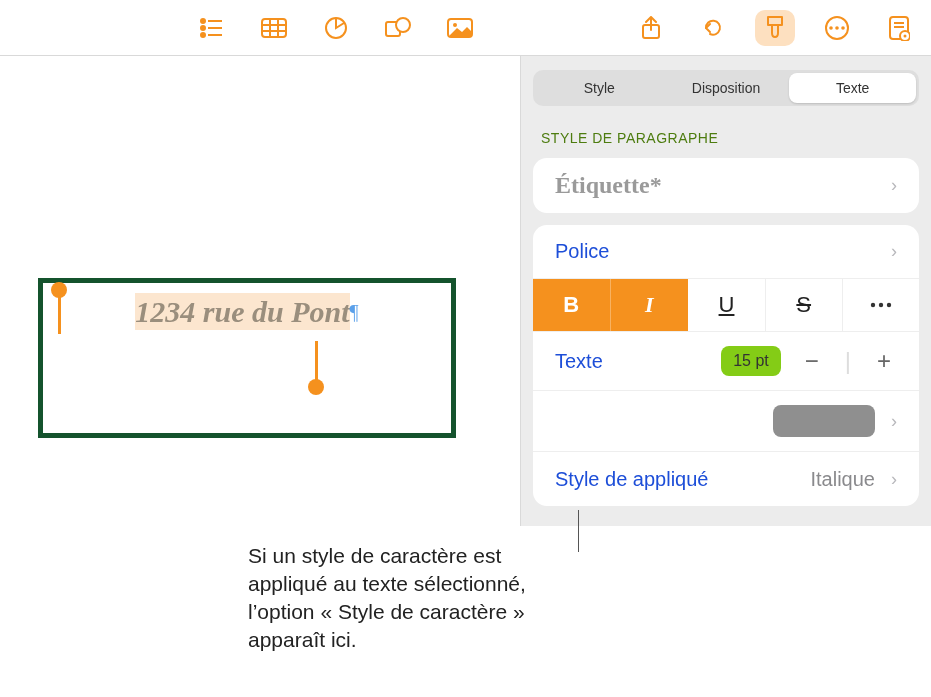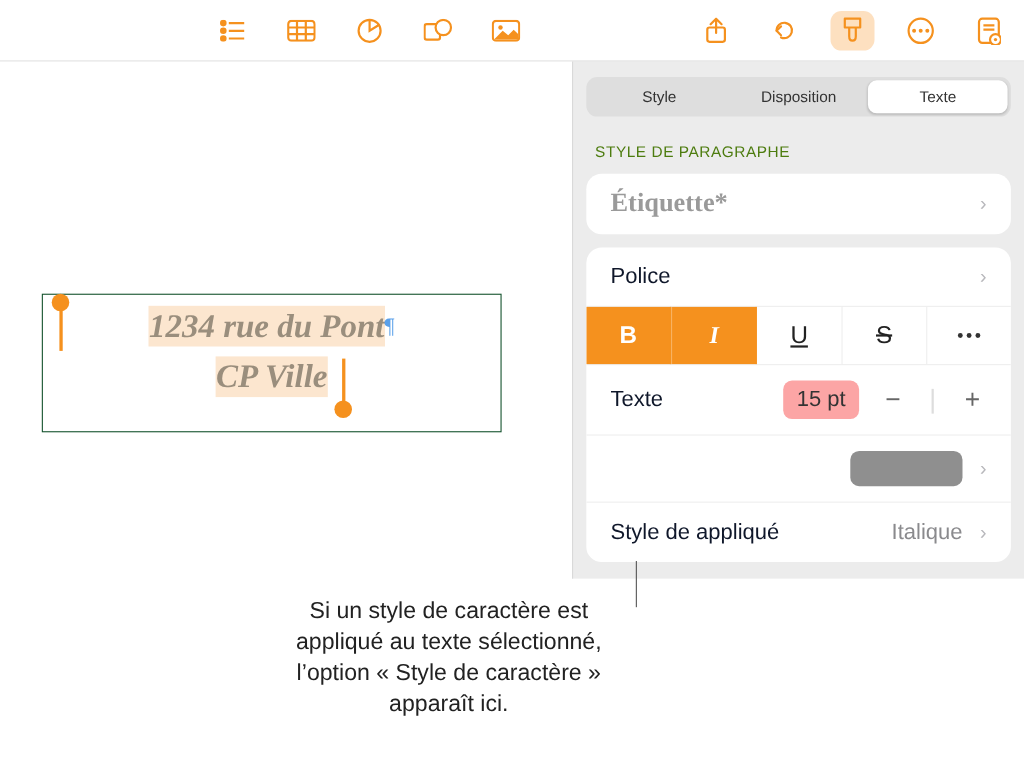--- a/index.html
+++ b/index.html
@@ -36,24 +36,24 @@
     height: 470px;
   }
   .canvas {
     width: 520px;
     position: relative;
     background: #fff;
   }
   .textbox {
     position: absolute;
     left: 38px;
-    top: 211px;
+    top: 222px;
     width: 418px;
-    height: 126px;
-    border: 1px solid #14532d;
+    height: 160px;
+    border: 5px solid #14532d;
     background: #fff;
   }
   .sel {
     position: absolute;
     left: 10px;
     top: 6px;
     right: 10px;
     font-family: Georgia, 'Times New Roman', serif;
     font-weight: 700;
     font-style: italic;
@@ -139,21 +139,21 @@
     overflow: hidden;
   }
   .row {
     display: flex;
     align-items: center;
     padding: 14px 22px;
     border-bottom: 1px solid #eee;
     min-height: 54px;
   }
   .row:last-child { border-bottom: none; }
-  .row-label { font-size: 20px; color: #0f172a; }
+  .row-label { font-size: 20px; color: #1d4ed8; }
   .row-value { margin-left: auto; font-size: 20px; color: #8a8a8d; display:flex; align-items:center; gap:8px;}
   .chev {
     color: #b8b8bc;
     margin-left: 8px;
     font-size: 18px;
   }
   .etq {
     font-family: Georgia, serif;
     font-weight: 700;
     font-size: 24px;
@@ -176,24 +176,24 @@
     cursor: pointer;
   }
   .style-btns .cell:last-child { border-right: none; }
   .cell.active {
     background: #f5911e;
     color: #fff;
     border-right-color: #f5911e;
   }
   .cell.active + .cell.active { border-left: 1px solid rgba(255,255,255,0.3); }
   .size-badge {
-    background: #fca5a5;
+    background: #84cc16;
     border-radius: 8px;
     padding: 6px 12px;
-    font-size: 20px;
+    font-size: 16px;
     color: #333;
   }
   .stepper {
     display: flex;
     align-items: center;
     gap: 14px;
     margin-left: 10px;
     color: #555;
   }
   .stepper span { font-size: 24px; cursor: pointer; padding: 0 6px; color:#666;}
@@ -201,21 +201,21 @@
     width: 102px;
     height: 32px;
     background: #8f8f8f;
     border-radius: 8px;
   }
   .callout {
     position: absolute;
     left: 248px;
     top: 542px;
     width: 320px;
-    text-align: center;
+    text-align: left;
     font-size: 21px;
     line-height: 28px;
     color: #222;
   }
   .callout-line {
     position: absolute;
     left: 578px;
     top: 510px;
     width: 1px;
     height: 42px;
@@ -305,21 +305,20 @@
         </svg>
     </div>
   </div>
 </div>
 
 <div class="main">
   <div class="canvas">
     <div class="textbox">
       <div class="sel">
         <span class="line">1234 rue du Pont</span><span class="pilcrow">¶</span><br>
-        <span class="line">CP Ville</span>
       </div>
       <div class="caret-top"></div>
       <div class="handle h-top"></div>
       <div class="caret-bottom"></div>
       <div class="handle h-bot"></div>
     </div>
   </div>
 
   <div class="inspector">
     <div class="seg">

